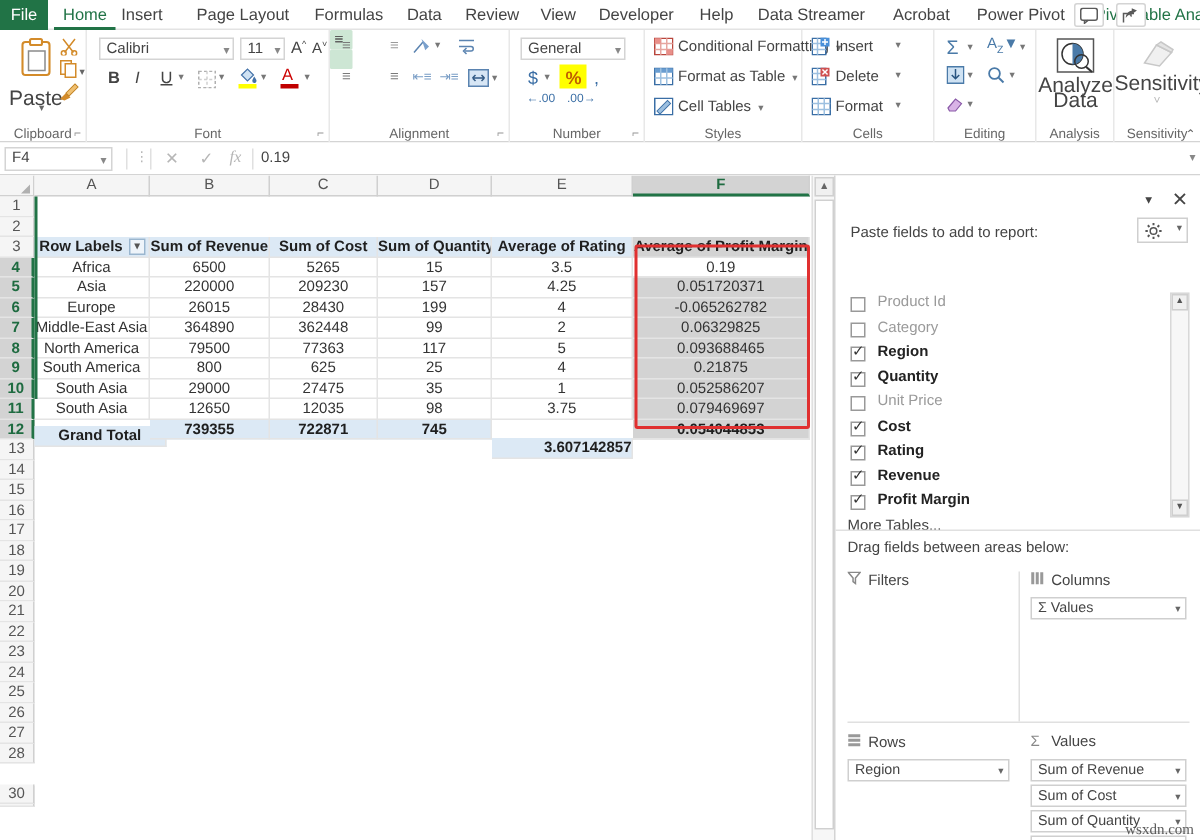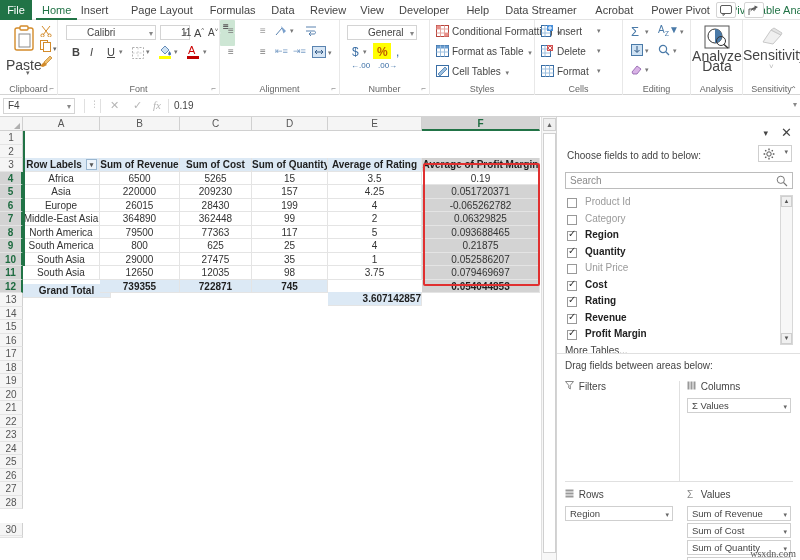--- a/index.html
+++ b/index.html
@@ -26,21 +26,21 @@
   
   .ribbon { position:absolute; left:0; top:20px; width:800px; height:75px;
             background:#fff; border-bottom:1px solid #d4d4d4; }
   .grp { position:absolute; top:0; height:75px; border-right:1px solid #e8e8e8; }
   .grp-label { position:absolute; bottom:1px; left:0; width:100%;
                text-align:center; font-size:9px; color:#666; }
   .grp-dlg { position:absolute; bottom:2px; right:3px; font-size:8px; color:#999; }
 
   .ctl { position:absolute; font-size:10px; color:#444; white-space:nowrap; }
   .box { position:absolute; border:1px solid #d4d4d4; background:#fff;
-         height:15px; line-height:13px; font-size:10px; padding-left:20px; color:#444; }
+         height:15px; line-height:13px; font-size:10px; padding-left:4px; color:#444; }
   .box .cv { position:absolute; right:2px; top:1px; font-size:8px; color:#888; }
   .mini { position:absolute; font-size:10px; color:#444; line-height:1; }
   .ghost { color:#b9b9b9; }
   .selbg { background:#cde6d4; border-radius:1px; }
   .bigicon { position:absolute; text-align:center; font-size:14px; color:#444; line-height:10px; }
 
   
   .hl-yellow { background:#ffff00; }
   .hl-redbox { position:absolute; border:2px solid #e03030; border-radius:2px; pointer-events:none; }
 
@@ -531,37 +531,30 @@
       <div class="arrow">▲</div>
       <div class="thumb"></div>
     </div>
 
     <div class="hl-redbox" style="left:423px; top:46px; width:117px; height:123px;"></div>
   </div>
 
   <div class="pane">
     <div class="pane-chev">▾</div>
     <div class="pane-x">✕</div>
-    <div class="pane-sub">Choose fields to add to below:</div>
+    <div class="pane-sub">Paste fields to add to report:</div>
     <div class="gearbox">
       <svg style="position:absolute;left:4px;top:2px;" width="12" height="12" viewBox="0 0 12 12">
         <circle cx="6" cy="6" r="2.2" fill="none" stroke="#555"></circle>
         <g stroke="#555" stroke-width="1.3">
           <path d="M6 0.6 L6 2.2 M6 9.8 L6 11.4 M0.6 6 L2.2 6 M9.8 6 L11.4 6"></path>
           <path d="M2.2 2.2 L3.3 3.3 M8.7 8.7 L9.8 9.8 M9.8 2.2 L8.7 3.3 M3.3 8.7 L2.2 9.8"></path>
         </g>
       </svg>
       <span style="position:absolute; right:3px; top:2px; font-size:7px; color:#666;">▾</span>
-    </div>
-    <div class="search">
-      <span>Search</span>
-      <svg style="position:absolute;right:4px;top:2px;" width="12" height="12" viewBox="0 0 12 12">
-        <circle cx="4.8" cy="4.8" r="3.6" fill="none" stroke="#777" stroke-width="1"></circle>
-        <path d="M7.5 7.5 L11 11" stroke="#777" stroke-width="1.1"></path>
-      </svg>
     </div>
 
     <div class="fieldlist">
       <div id="fields">
           <div class="fitem grey" style="top: 0px;">
             <span class="cb"></span>
             <span class="lbl">Product Id</span>
           </div>
           <div class="fitem grey" style="top: 16.5px;">
             <span class="cb"></span>

